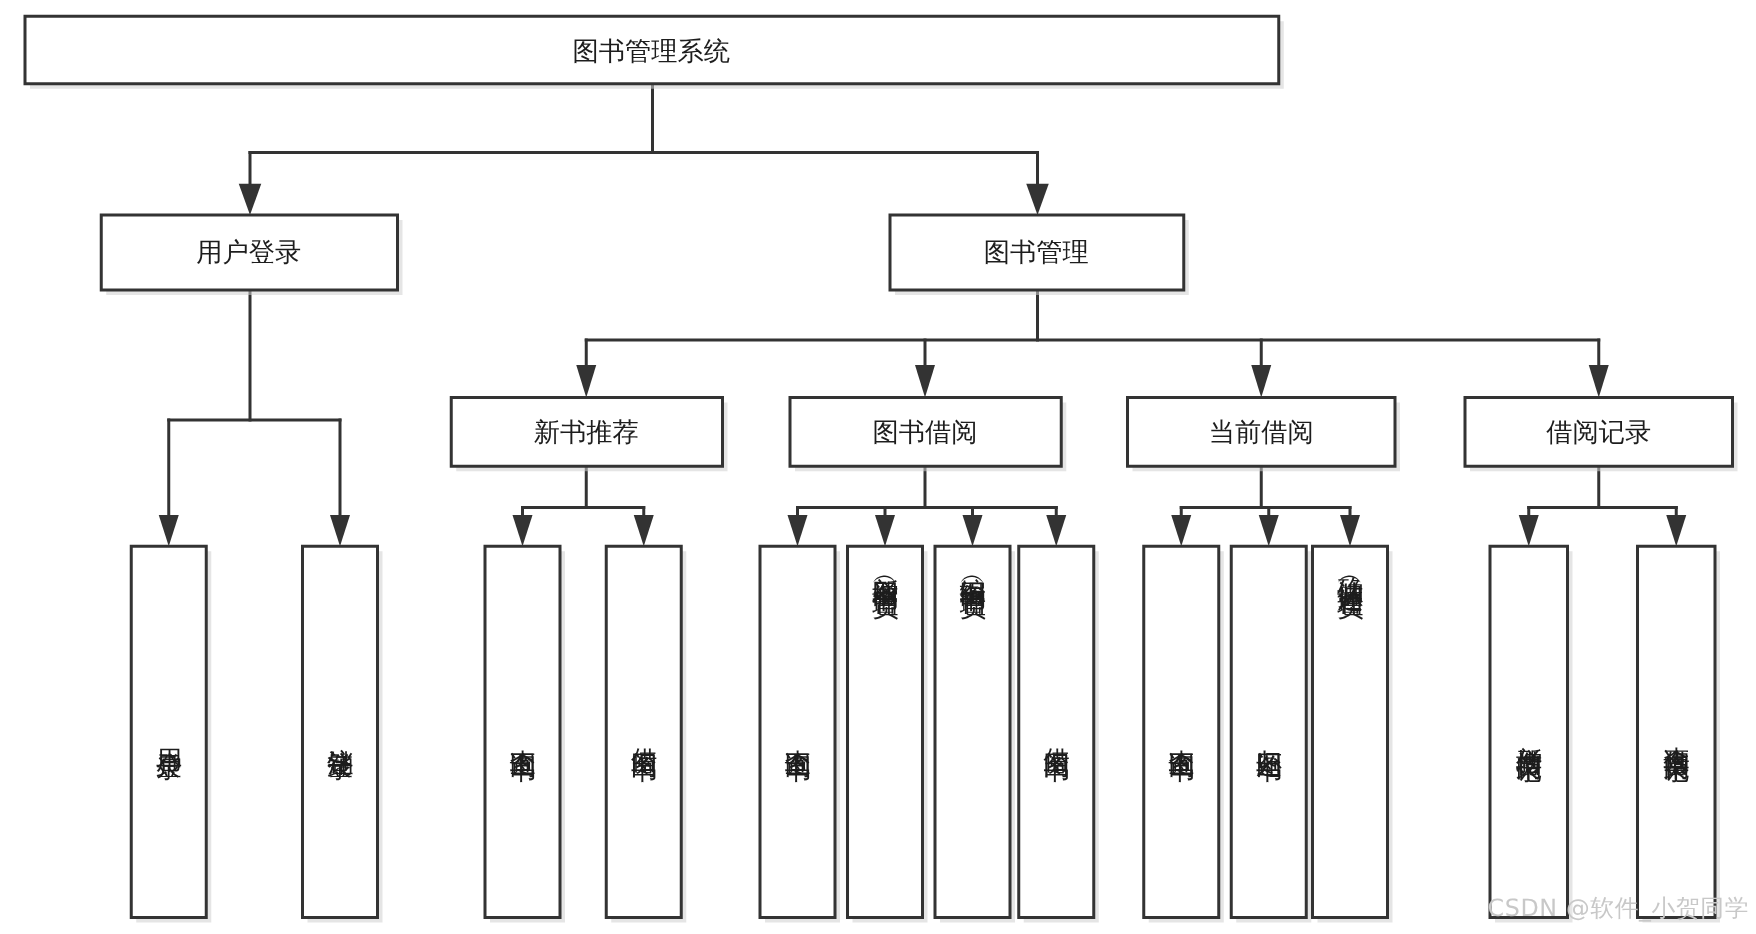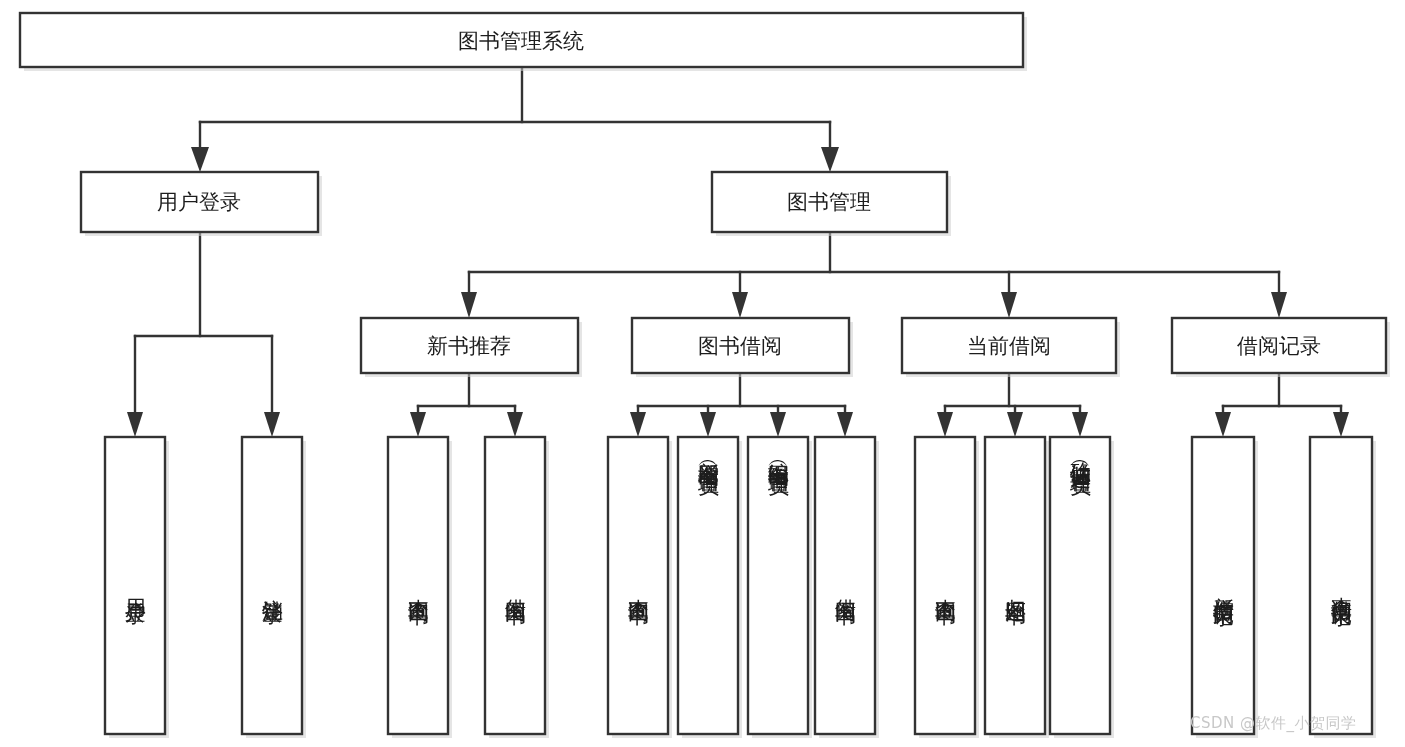--- a/index.html
+++ b/index.html
@@ -66,21 +66,21 @@
     font-family: "DejaVu Sans", "Liberation Sans", sans-serif;
     font-size: 21px;
     line-height: 1.18;
     letter-spacing: 2px;
     color: #1d1d1d;
     white-space: nowrap;
   }
   .watermark {
     position: absolute;
     font-family: "DejaVu Sans", "Liberation Sans", sans-serif;
-    font-size: 15px;
+    font-size: 19px;
     color: #c8c8c8;
     white-space: nowrap;
     letter-spacing: 0.5px;
   }
 </style>
 </head>
 <body>
 
 <div id="diagram-root">
 

